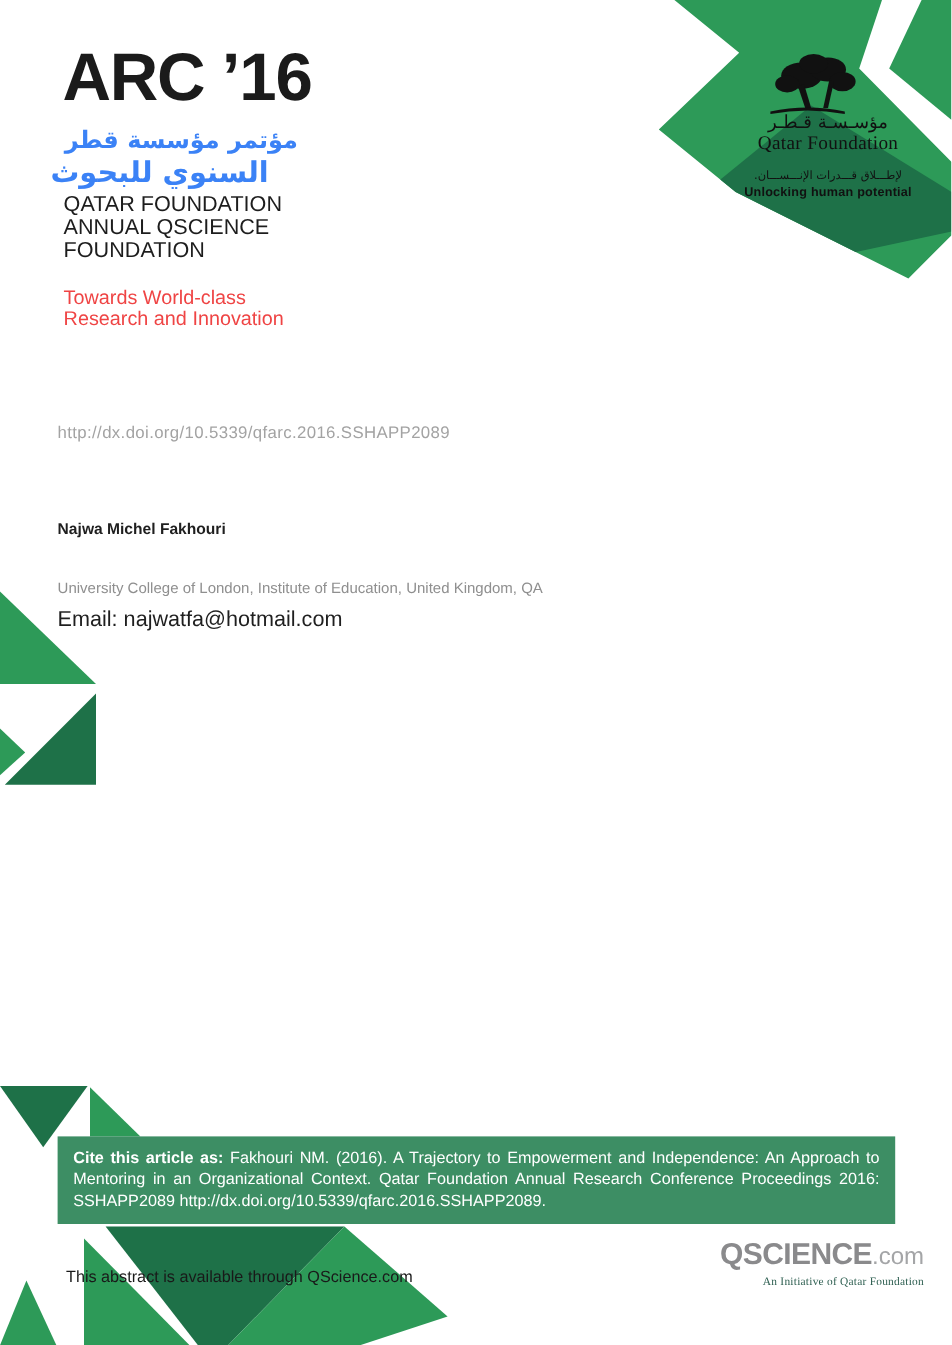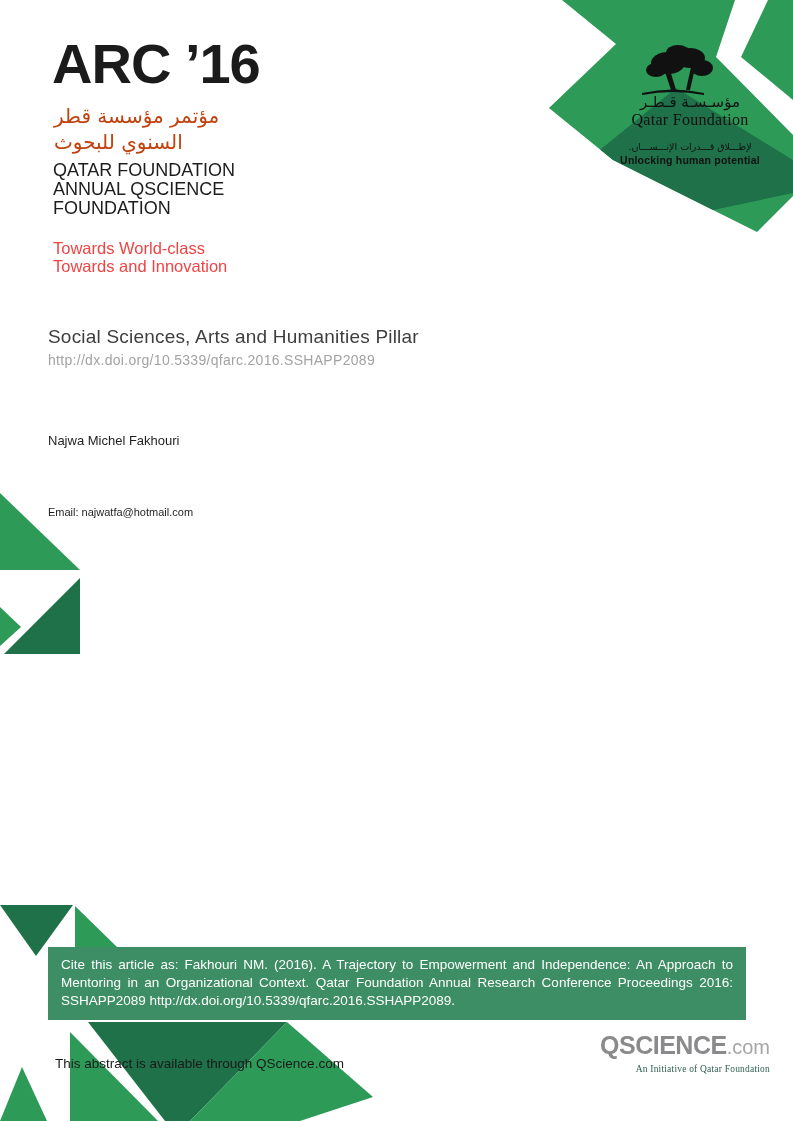--- a/index.html
+++ b/index.html
@@ -6,46 +6,46 @@
   .page{position:relative;width:793px;height:1121px;background:#ffffff;overflow:hidden;
         font-family:"Liberation Sans",sans-serif;color:#1c1c1c;}
   .abs{position:absolute;}
   svg.decor{position:absolute;left:0;top:0;z-index:1;}
   .txt{z-index:3;}
   .gm{fill:var(--green-mid,#2D9A58);}
   .gd{fill:var(--green-dark,#1E7148);}
 
   
   .arc-title{left:52px;top:36px;font-size:56px;font-weight:900;letter-spacing:-1px;color:#1b1b1b;line-height:1;}
-  .arabic{font-family:"DejaVu Sans",sans-serif;direction:rtl;color:#c2410c;}
+  .arabic{font-family:"DejaVu Sans",sans-serif;direction:rtl;color:#3b82f6;font-weight:bold;}
   .ar1{left:54px;top:104px;font-size:20px;}
-  .ar2{left:54px;top:130px;font-size:20px;}
+  .ar2{left:42px;top:130px;font-size:24px;}
   .org{left:53px;top:161px;font-size:18px;line-height:19px;color:#1d1d1d;}
   .tagline{left:53px;top:239px;font-size:16.5px;line-height:18px;color:#ef4444;}
 
   
   .qf{left:585px;top:95px;width:210px;text-align:center;color:#111;}
   .qf .ar-name{font-family:"DejaVu Sans",sans-serif;direction:rtl;font-size:15px;line-height:15px;}
   .qf .en-name{font-family:"Liberation Serif",serif;font-size:16px;line-height:17px;margin-top:1px;letter-spacing:.3px;}
   .qf .ar-tag{font-family:"DejaVu Sans",sans-serif;direction:rtl;font-size:9.5px;margin-top:13px;}
   .qf .en-tag{font-size:10.5px;font-weight:bold;margin-top:2px;letter-spacing:.2px;}
 
   
   .pillar{left:48px;top:326px;font-size:19px;color:#3e3e3e;letter-spacing:.2px;}
   .doi{left:48px;top:352px;font-size:14px;color:#a3a3a3;letter-spacing:.3px;}
   .title{left:48px;top:371px;width:690px;font-size:20px;font-weight:bold;line-height:27px;color:#1f1f1f;}
-  .author{left:48px;top:433px;font-size:13px;font-weight:normal;color:#1f1f1f;}
+  .author{left:48px;top:433px;font-size:13px;font-weight:bold;color:#1f1f1f;}
   .affil{left:48px;top:483px;font-size:12.5px;color:#8f8f8f;}
-  .email{left:48px;top:506px;font-size:11px;color:#1f1f1f;text-align:right;}
+  .email{left:48px;top:506px;font-size:18px;color:#1f1f1f;text-align:right;}
 
   
   .cite-box{left:48px;top:947px;width:698px;height:73px;background:var(--box-green,#3D8E64);
             z-index:2;box-sizing:border-box;padding:9px 13px;color:#ffffff;font-size:13.5px;
             line-height:18px;text-align:justify;}
-  .cite-box b{font-weight:normal;margin-top:35px;}
+  .cite-box b{font-weight:bold;margin-top:35px;}
 
   
   .avail{left:55px;top:1056px;font-size:13.5px;color:#191919;}
   .qsci{left:588px;top:1032px;width:182px;text-align:right;}
   .qsci .brand-line{font-size:25px;line-height:26px;color:#8a8a8c;}
   .qsci .brand{font-weight:bold;letter-spacing:-.5px;}
   .qsci .suffix{font-size:20px;color:#a4a5a7;}
   .qsci .initiative{font-family:"Liberation Serif",serif;font-size:9.5px;color:#2e5f51;margin-top:4px;letter-spacing:.2px;}
 </style>
 </head>
@@ -90,33 +90,33 @@
   <div class="abs txt arc-title">ARC ’16</div>
   <div class="abs txt arabic ar1">مؤتمر مؤسسة قطر</div>
   <div class="abs txt arabic ar2">السنوي للبحوث</div>
   <div class="abs txt org">
     <div>QATAR FOUNDATION</div>
     <div>ANNUAL QSCIENCE</div>
     <div>FOUNDATION</div>
   </div>
   <div class="abs txt tagline">
     <div>Towards World-class</div>
-    <div>Towards and Innovation</div>
+    <div>Research and Innovation</div>
   </div>
 
   <div class="abs txt qf">
     <div class="ar-name">مؤسـسـة قـطـر</div>
     <div class="en-name">Qatar Foundation</div>
     <div class="ar-tag">لإطـــلاق قـــدرات الإنـــســـان.</div>
     <div class="en-tag">Unlocking human potential</div>
   </div>
 
-  <div class="abs txt pillar">Social Sciences, Arts and Humanities Pillar</div>
   <div class="abs txt doi">http://dx.doi.org/10.5339/qfarc.2016.SSHAPP2089</div>
   <div class="abs txt author">Najwa Michel Fakhouri</div>
+  <div class="abs txt affil">University College of London, Institute of Education, United Kingdom, QA</div>
   <div class="abs txt email">Email: najwatfa@hotmail.com</div>
 
   <div class="abs cite-box"><b>Cite this article as:</b><span> Fakhouri NM. (2016). A Trajectory to Empowerment and Independence: An Approach to Mentoring in an Organizational Context. Qatar Foundation Annual Research Conference Proceedings 2016: SSHAPP2089 http://dx.doi.org/10.5339/qfarc.2016.SSHAPP2089.</span></div>
 
   <div class="abs txt avail">This abstract is available through QScience.com</div>
   <div class="abs txt qsci">
     <div class="brand-line"><span class="brand">QSCIENCE</span><span class="suffix">.com</span></div>
     <div class="initiative">An Initiative of Qatar Foundation</div>
   </div>
 

